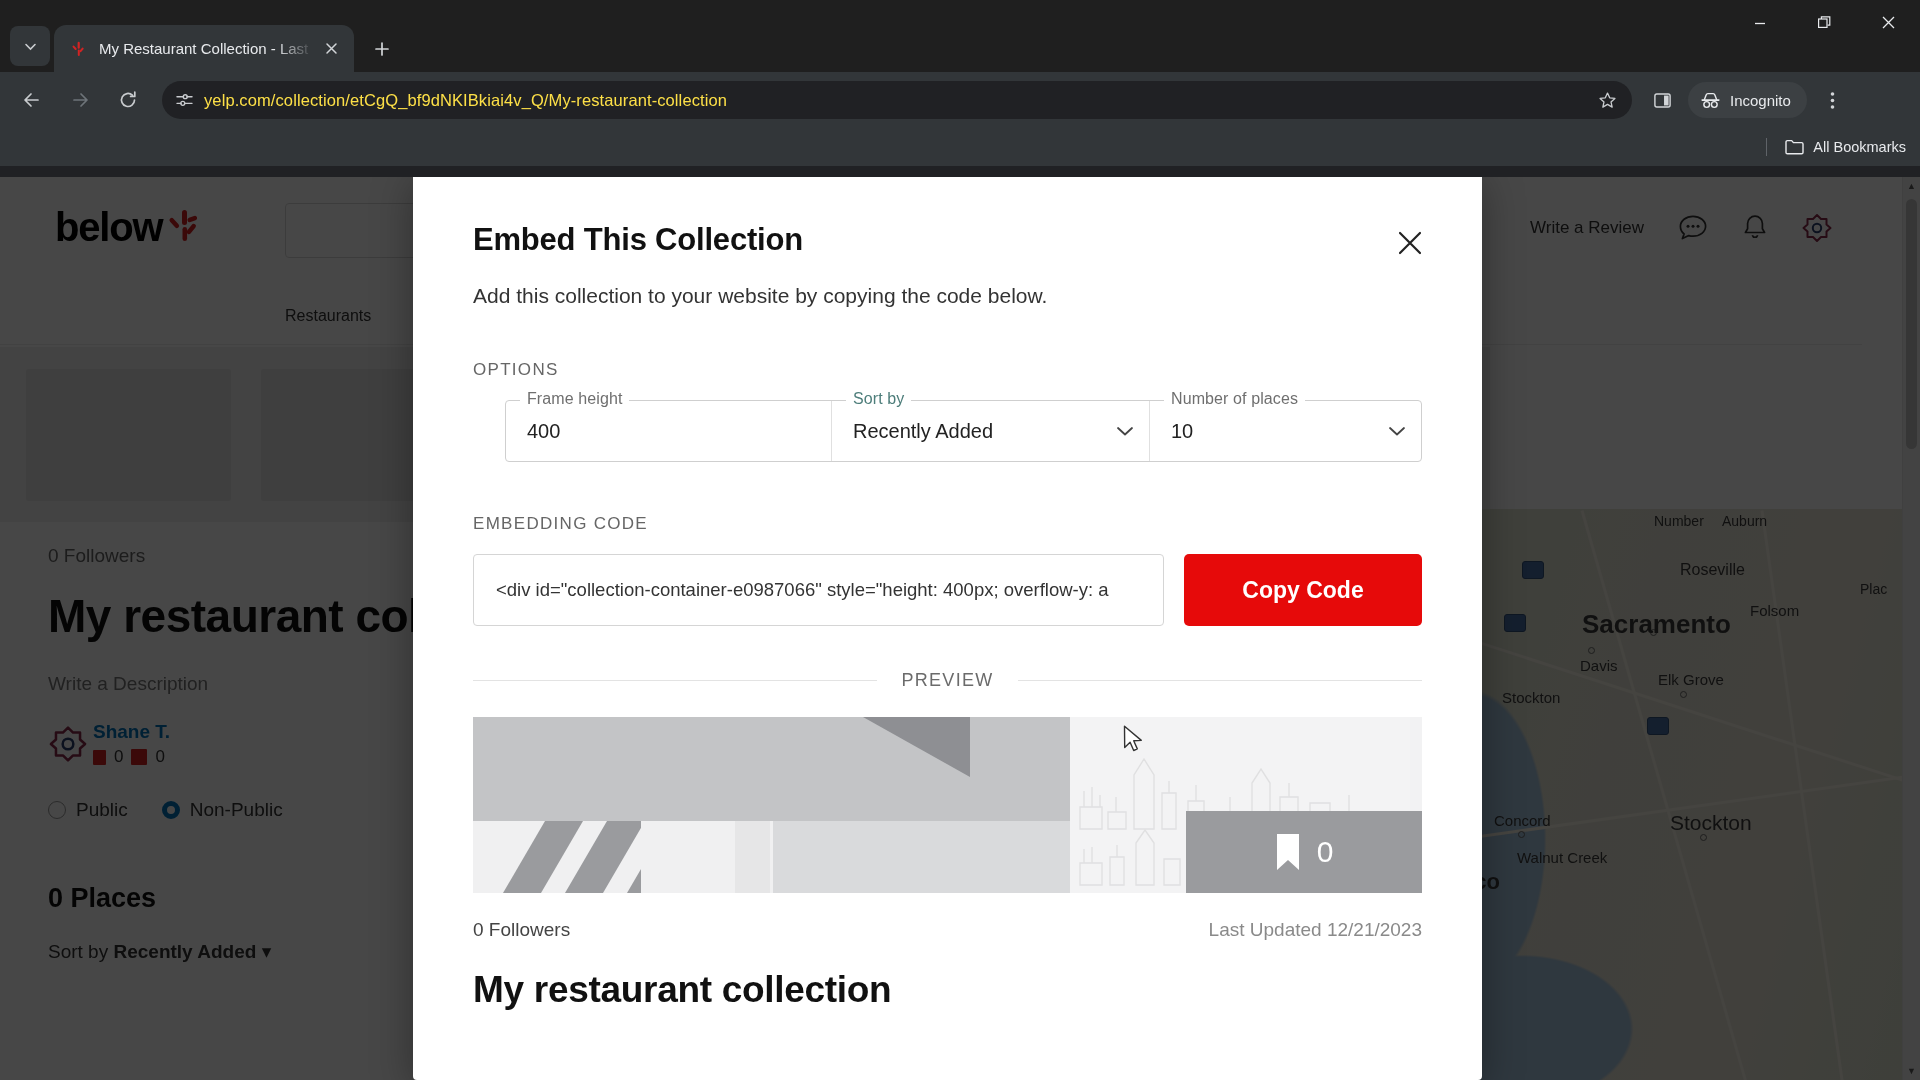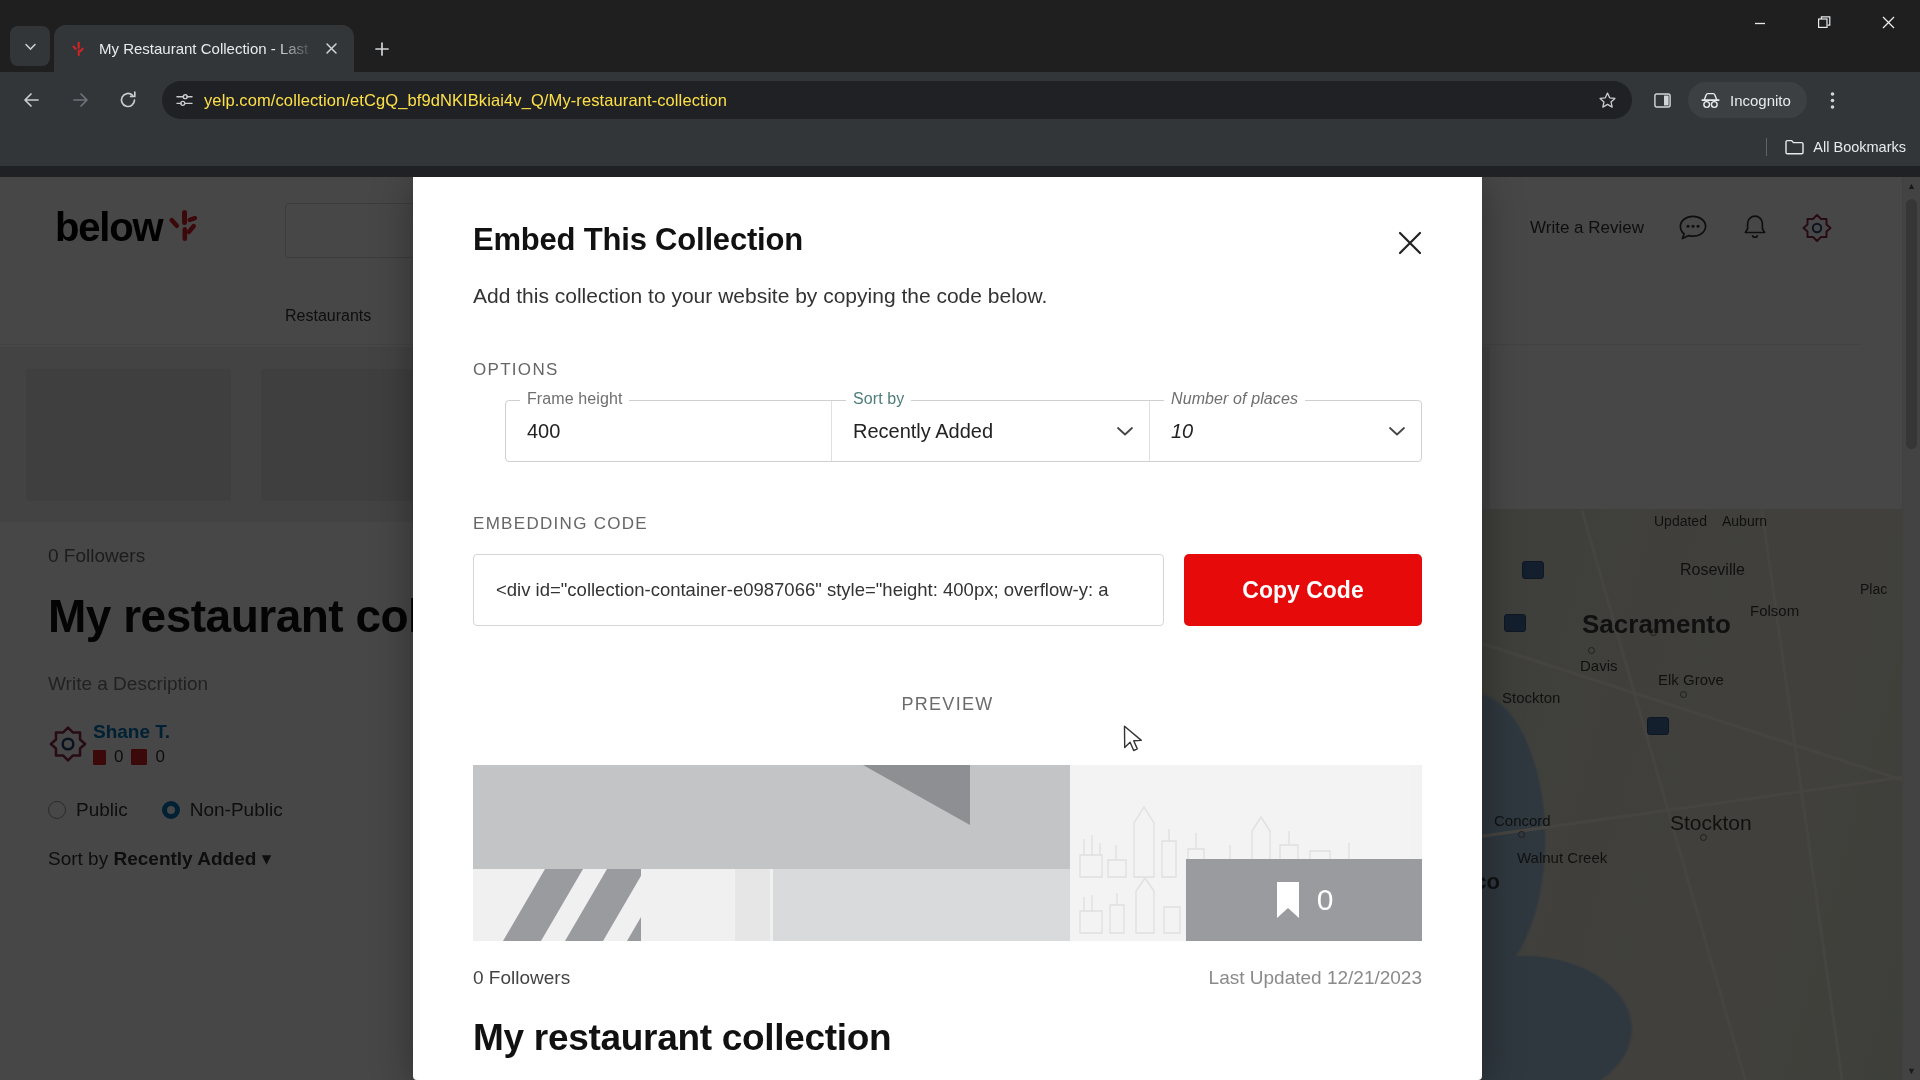--- a/index.html
+++ b/index.html
@@ -276,21 +276,21 @@
   }
 
   .fieldrow {
     margin-top: 20px; height: 62px;
     border: 1px solid #cfcfcf; border-radius: 4px;
     display: flex; align-items: stretch; position: relative; margin-left: 32px;
   }
   .fld { position: relative; display: flex; align-items: center; }
   .fld.f1 { width: 325px; }
   .fld.f2 { width: 318px; border-left: 1px solid #e0e0e0; }
-  .fld.f3 { flex: 1; border-left: 1px solid #e0e0e0; font-style: italic; }
+  .fld.f3 { flex: 1; border-left: 1px solid #e0e0e0; }
   .fld-legend {
     position: absolute; top: -11px; left: 14px;
     background: #fff; padding: 0 7px;
     font-size: 16px; color: #6f6f6f; letter-spacing: .1px;
   }
   .fld-legend.teal { color: #4d7d7a; }
   .fld-value {
     font-size: 20px; color: #222; padding-left: 21px;
     flex: 1; white-space: nowrap; overflow: hidden;
   }
@@ -311,21 +311,21 @@
     font-size: 18.5px; color: #333; white-space: nowrap;
     font-family: "Liberation Sans", sans-serif;
   }
   .copybtn {
     width: 238px; background: #e60a0a; border-radius: 5px;
     display: flex; align-items: center; justify-content: center;
     color: #fff; font-size: 23px; font-weight: 700;
   }
 
   .preview-div {
-    margin-top: 44px; display: flex; align-items: center; gap: 24px; flex-direction: column;
+    margin-top: 44px; display: flex; align-items: center; gap: 24px;
   }
   .preview-div .ln { flex: 1; height: 1px; background: #e3e3e3; }
   .preview-div .tx { font-size: 18px; color: #6b6b6b; letter-spacing: 1.3px; }
 
   .pv-card { margin-top: 26px; }
   .pv-hero {
     height: 176px; display: flex; overflow: hidden;
   }
   .pv-hero-l {
     width: 597px; position: relative; background: #c2c3c5; overflow: hidden;
@@ -573,20 +573,21 @@
         <div class="cb-radios">
           <label class="radio">
             <span class="dot"></span>
             <span>Public</span>
           </label>
           <label class="radio">
             <span class="dot on"></span>
             <span>Non-Public</span>
           </label>
         </div>
+        <div class="cb-places">0 Places</div>
         <div class="cb-sort">
           <span>Sort by </span><b>Recently Added</b>
           <span>▾</span>
         </div>
       </div>
 
       <div class="mappane">
         <div class="map-canvas"></div>
         <div class="road" style="left:-20px; top:120px; width:520px; transform:rotate(18deg);"></div>
         <div class="road" style="left:-10px; top:330px; width:520px; transform:rotate(-8deg);"></div>
@@ -597,21 +598,21 @@
         <div class="shield" style="left:42px;  top:105px;"></div>
         <div class="shield" style="left:185px; top:208px;"></div>
 
         <div class="mapdot" style="left:188px; top:120px;"></div>
         <div class="mapdot" style="left:126px; top:138px;"></div>
         <div class="mapdot" style="left:218px; top:182px;"></div>
         <div class="mapdot" style="left:238px; top:325px;"></div>
         <div class="mapdot" style="left:56px;  top:322px;"></div>
 
         <div id="map-labels">
-            <span class="maplbl" style="left: 192px; top: 4px; font-size: 14px; font-weight: 400;">Updated</span>
+            <span class="maplbl" style="left: 192px; top: 4px; font-size: 14px; font-weight: 400;">Number</span>
             <span class="maplbl" style="left: 260px; top: 4px; font-size: 14px; font-weight: 400;">Auburn</span>
             <span class="maplbl" style="left: 218px; top: 52px; font-size: 16px; font-weight: 400;">Roseville</span>
             <span class="maplbl" style="left: 398px; top: 72px; font-size: 14px; font-weight: 400;">Plac</span>
             <span class="maplbl" style="left: 288px; top: 93px; font-size: 15px; font-weight: 400;">Folsom</span>
             <span class="maplbl" style="left: 120px; top: 100px; font-size: 26px; font-weight: 700;">Sacramento</span>
             <span class="maplbl" style="left: 118px; top: 148px; font-size: 15px; font-weight: 400;">Davis</span>
             <span class="maplbl" style="left: 196px; top: 162px; font-size: 15px; font-weight: 400;">Elk Grove</span>
             <span class="maplbl" style="left: 40px; top: 180px; font-size: 15px; font-weight: 400;">Stockton</span>
             <span class="maplbl" style="left: 32px; top: 303px; font-size: 15px; font-weight: 400;">Concord</span>
             <span class="maplbl" style="left: 208px; top: 302px; font-size: 21px; font-weight: 400;">Stockton</span>

